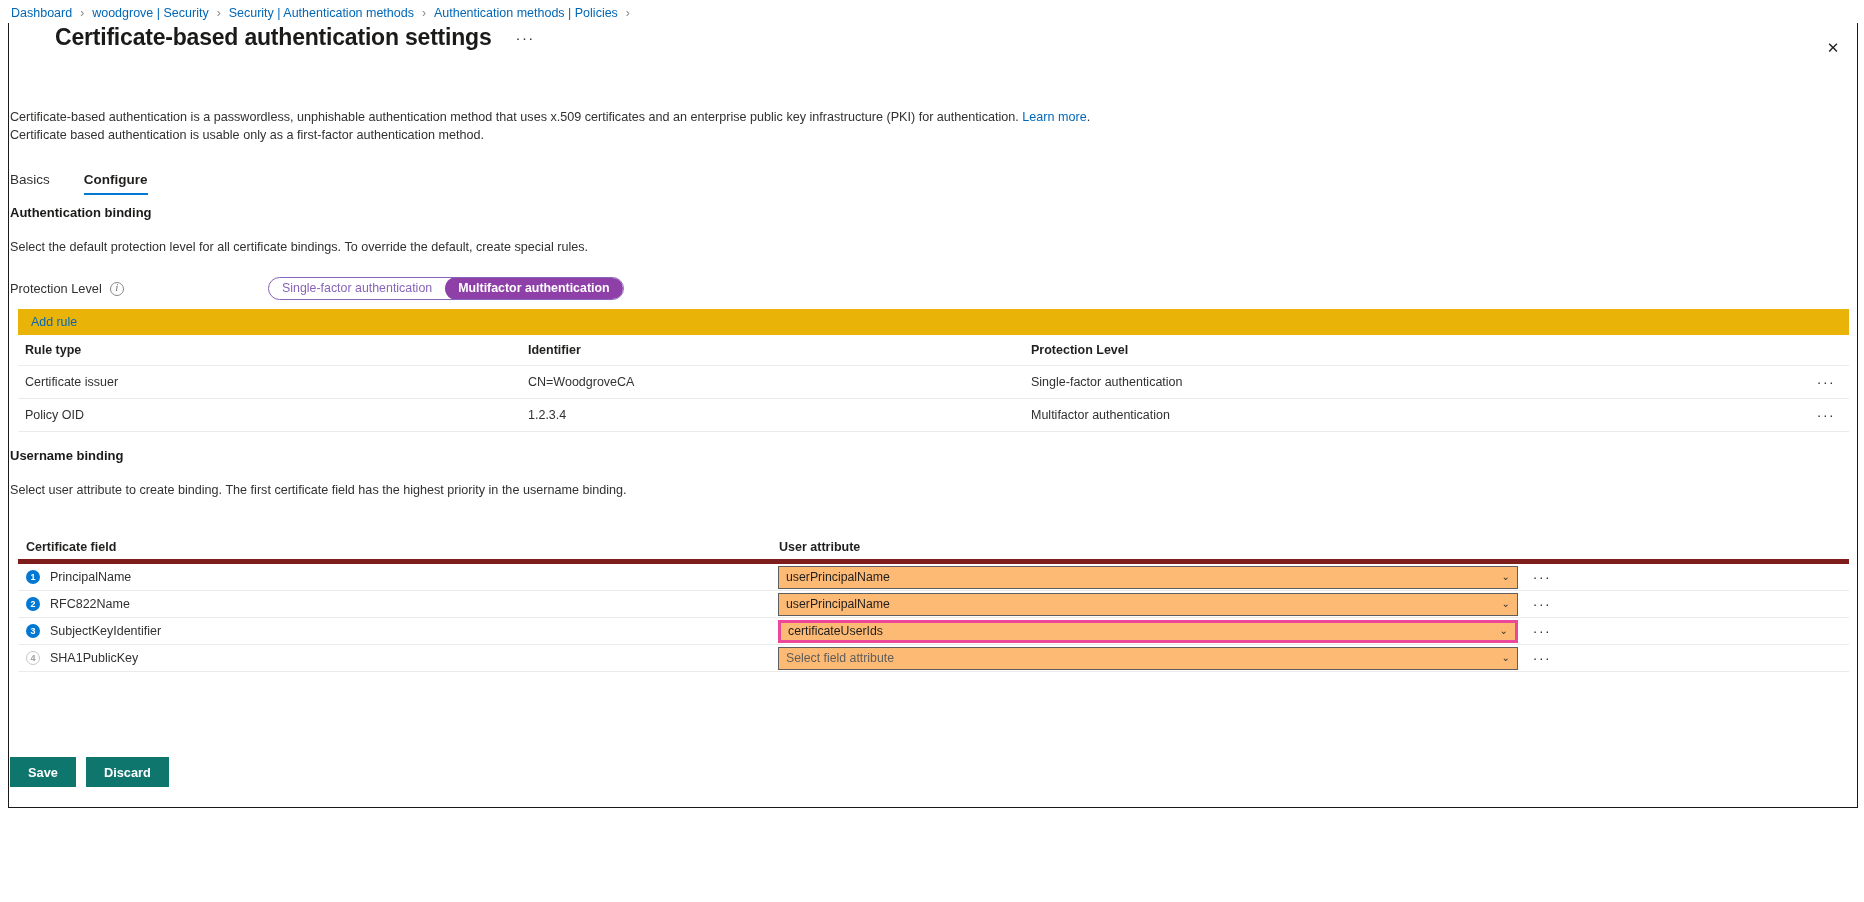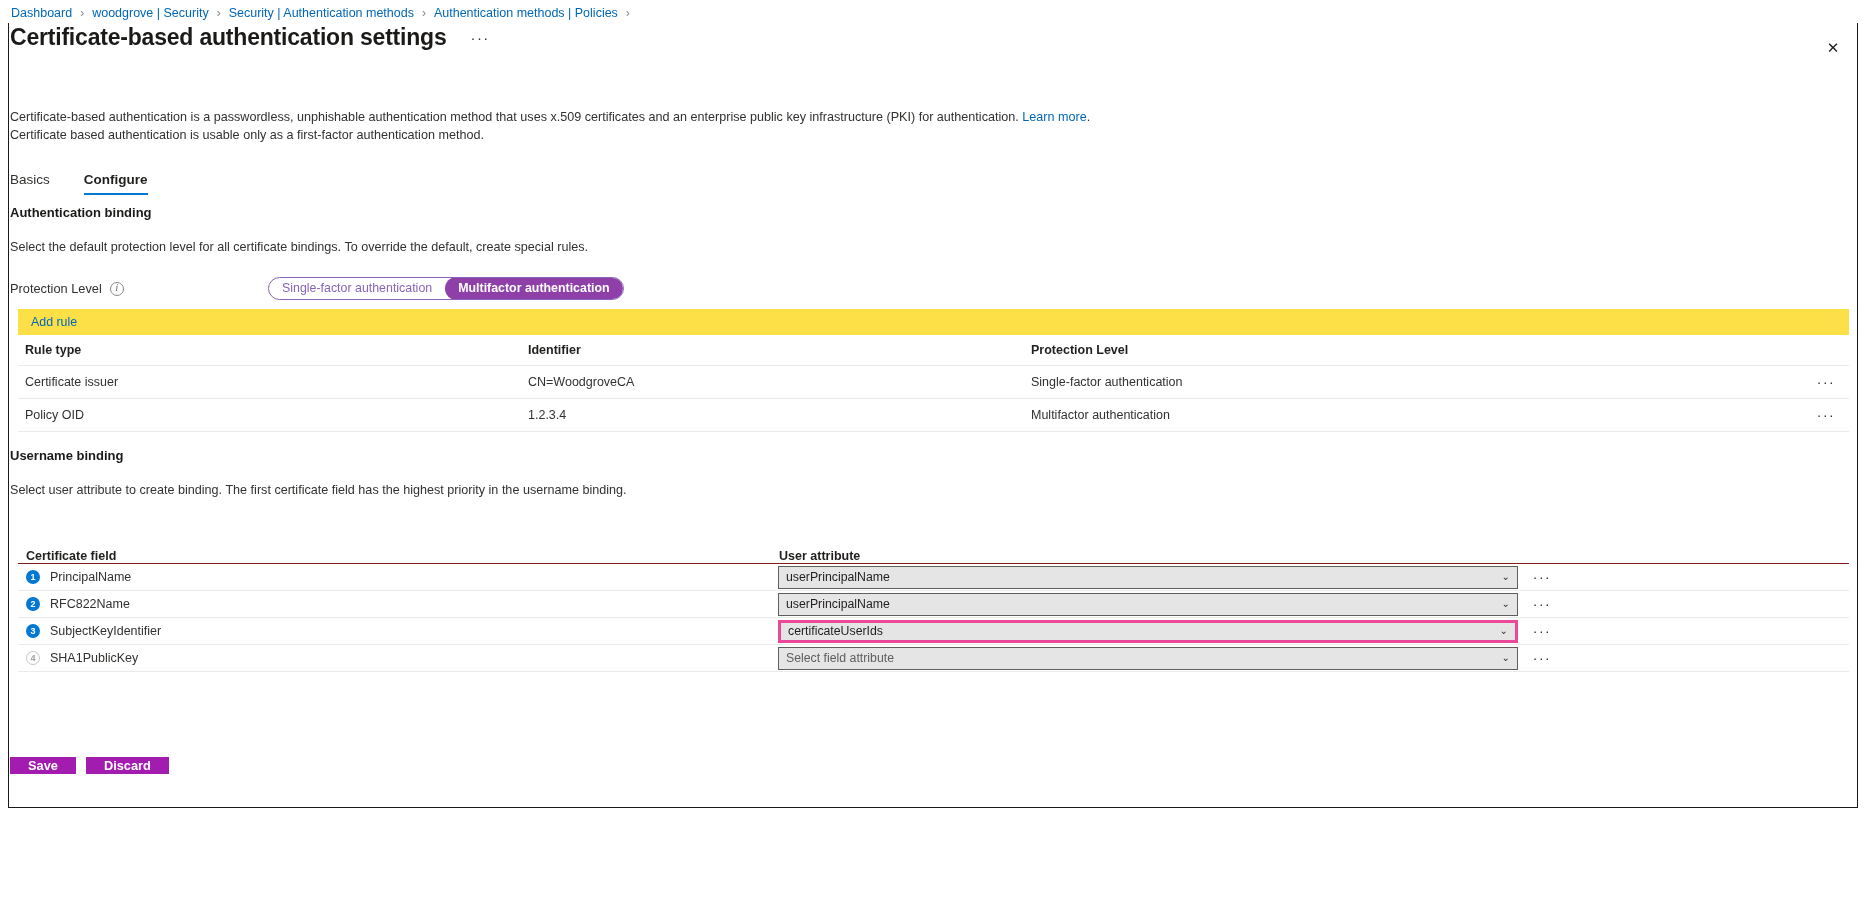--- a/index.html
+++ b/index.html
@@ -58,20 +58,21 @@
     left: 10px;
     top: 24px;
     display: flex;
     align-items: center;
   }
   .page-title {
     font-size: 23px;
     font-weight: 600;
     color: #1b1a19;
     letter-spacing: -0.2px;
+    margin-left: 45px;
   }
   .title-ellipsis {
     margin-left: 18px;
     color: #323130;
     font-size: 15px;
     letter-spacing: 1.4px;
     cursor: pointer;
     padding: 4px 6px;
     line-height: 10px;
   }
@@ -201,21 +202,21 @@
     font-weight: 600;
   }
 
   
   .rules-toolbar {
     position: absolute;
     left: 18px;
     top: 309px;
     width: 1831px;
     height: 26px;
-    background: #fde047;
+    background: #eab308;
     display: flex;
     align-items: center;
     padding-left: 13px;
   }
   .link-cmd {
     font-size: 12.4px;
     color: #0067b8;
     cursor: pointer;
   }
 
@@ -263,23 +264,23 @@
   .ub-row {
     display: flex;
     align-items: center;
     height: 27px;
     border-bottom: 1px solid #edebe9;
   }
   .ub-header {
     height: 29px;
     font-weight: 600;
     color: #201f1e;
-    border-bottom: 1px solid #7f1d1d;
-    display: flex;
-    align-items: flex-end;
+    border-bottom: 5px solid #7f1d1d;
+    display: flex;
+    align-items: center;
   }
   .ub-header .h1 { width: 760px; padding-left: 8px; }
   .ub-header .h2 { flex: 1; padding-left: 1px; }
   .ub-field {
     width: 760px;
     display: flex;
     align-items: center;
     padding-left: 8px;
     color: #323130;
   }
@@ -305,21 +306,21 @@
   .ub-attr {
     flex: 1;
     display: flex;
     align-items: center;
   }
   .dropdown {
     position: relative;
     width: 740px;
     height: 23px;
     border: 1px solid #605e5c;
-    background: #e5e5e5;
+    background: #fdba74;
     display: flex;
     align-items: center;
     padding: 0 26px 0 7px;
     font-size: 12.3px;
     color: #201f1e;
     cursor: pointer;
   }
   .dropdown.focused { border: 3px solid #ec4899; }
   .dropdown.placeholder { color: #605e5c; }
   .dropdown .chev {
@@ -344,26 +345,26 @@
 
   
   .footer {
     position: absolute;
     left: 10px;
     top: 757px;
     display: flex;
     gap: 10px;
   }
   .btn {
-    background: #a21caf;
+    background: #0f766e;
     color: #ffffff;
     font-size: 12.8px;
     font-weight: 600;
     border: none;
-    height: 17px;
+    height: 30px;
     padding: 0 18px;
     cursor: pointer;
     font-family: "Liberation Sans", sans-serif;
   }
 </style>
 </head>
 <body>
 
 <div class="blade"></div>
 <div class="blade-topline"></div>

